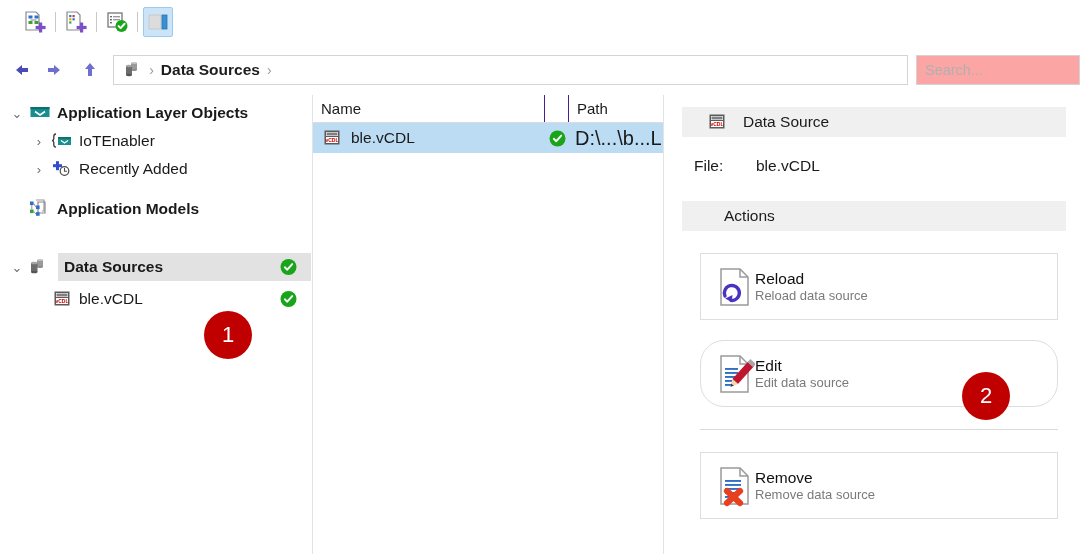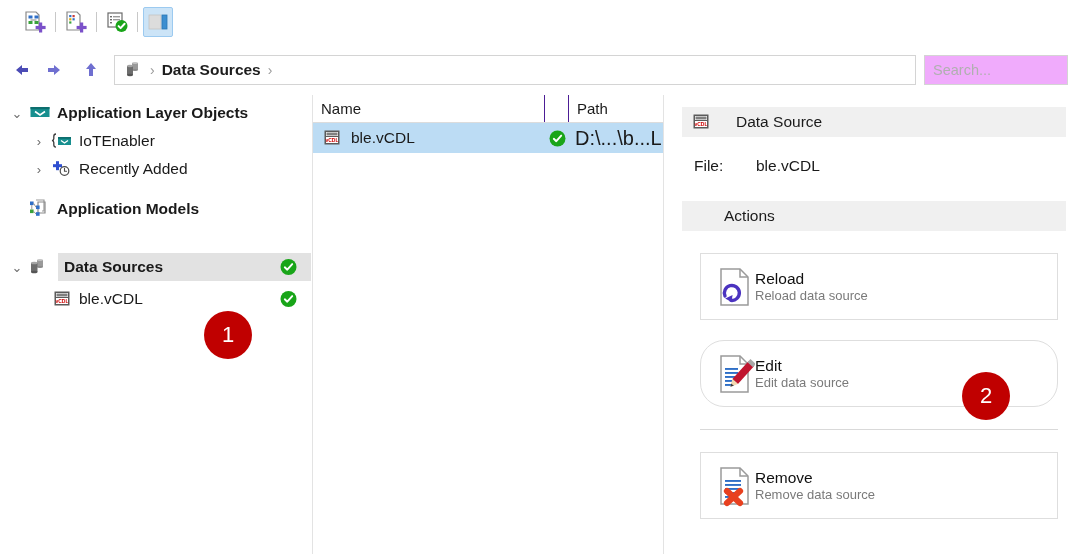--- a/index.html
+++ b/index.html
@@ -58,22 +58,22 @@
     height: 30px; width: 802px;
     border: 1px solid #d4d4d4; background: #ffffff;
     display: flex; align-items: center; gap: 7px;
     padding: 0 8px;
   }
   #breadcrumb .crumb-text {
     font-size: 15.5px; color: #1d1d1d; font-weight: 600;
   }
   #breadcrumb .chev { color: #9a9a9a; font-size: 14px; }
   #searchbox {
-    margin-left: 8px; height: 30px; width: 144px;
-    border: 1px solid #d4d4d4; background: #f0abfc;
+    margin-left: 8px; height: 30px; width: 164px;
+    border: 1px solid #d4d4d4; background: #fca5a5;
     display: flex; align-items: center;
   }
   #searchbox input {
     border: none; outline: none; flex: 1; height: 100%;
     font-size: 14.5px; color: #5b5b5b; padding-left: 8px;
     background: transparent; font-family: "Liberation Sans", sans-serif;
   }
   #searchbox input::placeholder { color: #b0b0b0; }
 
   
@@ -131,22 +131,22 @@
   .lv-cell-name {
     width: 232px; display: flex; align-items: center; gap: 8px; padding-left: 8px;
     font-size: 15.5px; color: #1a1a1a;
   }
   .lv-cell-flag { width: 24px; display: flex; align-items: center; justify-content: center; }
   .lv-cell-path { width: 94px; font-size: 20px; color: #1a1a1a; padding-left: 6px; white-space: nowrap; }
 
   
   .rp-header {
     margin: 12px 14px 0 14px; height: 30px;
-    background: #f0f0f0; display: flex; align-items: center; gap: 24px;
-    padding-left: 8px;
+    background: #f0f0f0; display: flex; align-items: center; gap: 15px;
+    padding-left: 24px;
   }
   .rp-header .t { font-size: 15.5px; color: #1a1a1a; }
   .rp-kv {
     margin: 20px 0 0 0; display: flex; align-items: center;
     padding-left: 26px; font-size: 15.5px; color: #1a1a1a;
   }
   .rp-kv .k { width: 62px; }
   .rp-kv .v { }
   .rp-section {
     margin: 26px 14px 0 14px; height: 30px;

